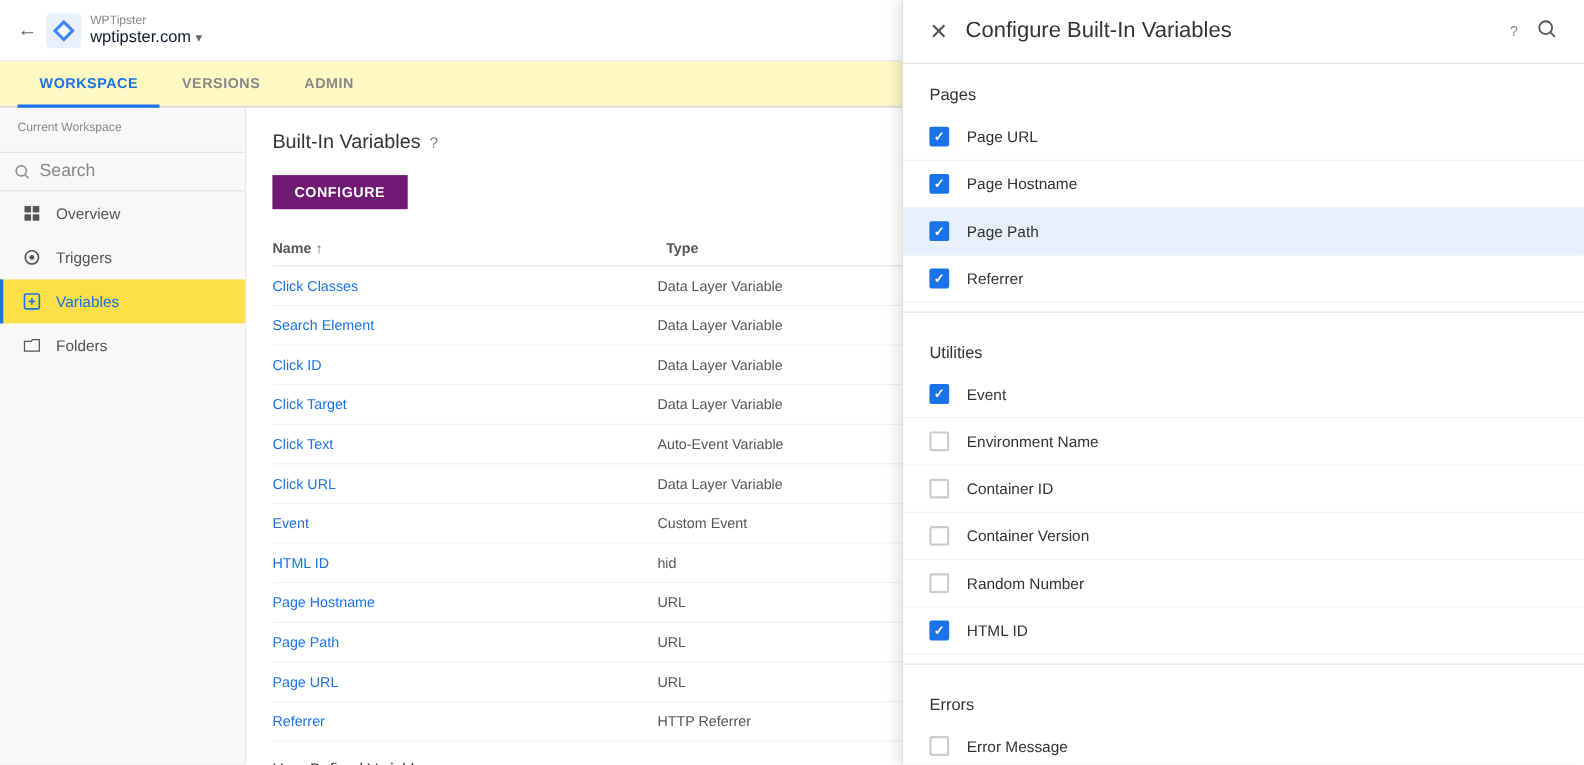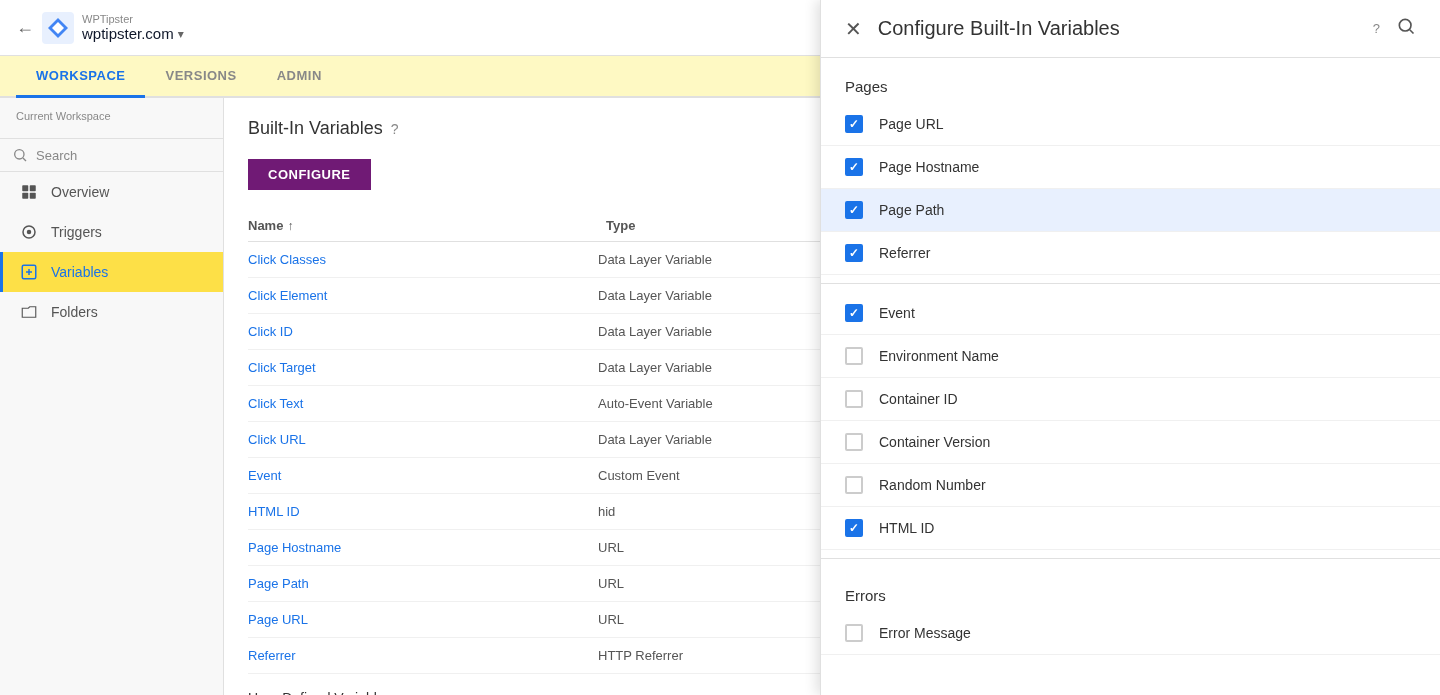--- a/index.html
+++ b/index.html
@@ -95,21 +95,21 @@
     }
     .search-section {
       padding: 8px 12px;
       border-bottom: 1px solid #e0e0e0;
     }
     .search-box {
       display: flex;
       align-items: center;
       gap: 8px;
       color: #888;
-      font-size: 13px;
+      font-size: 16px;
       cursor: pointer;
     }
     .nav-item {
       display: flex;
       align-items: center;
       gap: 12px;
       padding: 10px 16px;
       cursor: pointer;
       color: #555;
       font-size: 14px;
@@ -380,21 +380,21 @@
       </div>
       <div class="col-type">Type</div>
     </div>
 
     <div id="variables-table">
         <div class="table-row">
           <div class="name-cell">Click Classes</div>
           <div class="type-cell">Data Layer Variable</div>
         </div>
         <div class="table-row">
-          <div class="name-cell">Click Element</div>
+          <div class="name-cell">Search Element</div>
           <div class="type-cell">Data Layer Variable</div>
         </div>
         <div class="table-row">
           <div class="name-cell">Click ID</div>
           <div class="type-cell">Data Layer Variable</div>
         </div>
         <div class="table-row">
           <div class="name-cell">Click Target</div>
           <div class="type-cell">Data Layer Variable</div>
         </div>
@@ -460,20 +460,21 @@
       </div>
       <div class="var-item highlighted">
         <div class="checkbox checked"></div>
         <span class="var-label">Page Path</span>
       </div>
       <div class="var-item">
         <div class="checkbox checked"></div>
         <span class="var-label">Referrer</span>
       </div>
       <div class="section-separator"></div>
+      <div class="var-section-title">Utilities</div>
       <div class="var-item">
         <div class="checkbox checked"></div>
         <span class="var-label">Event</span>
       </div>
       <div class="var-item">
         <div class="checkbox"></div>
         <span class="var-label">Environment Name</span>
       </div>
       <div class="var-item">
         <div class="checkbox"></div>

